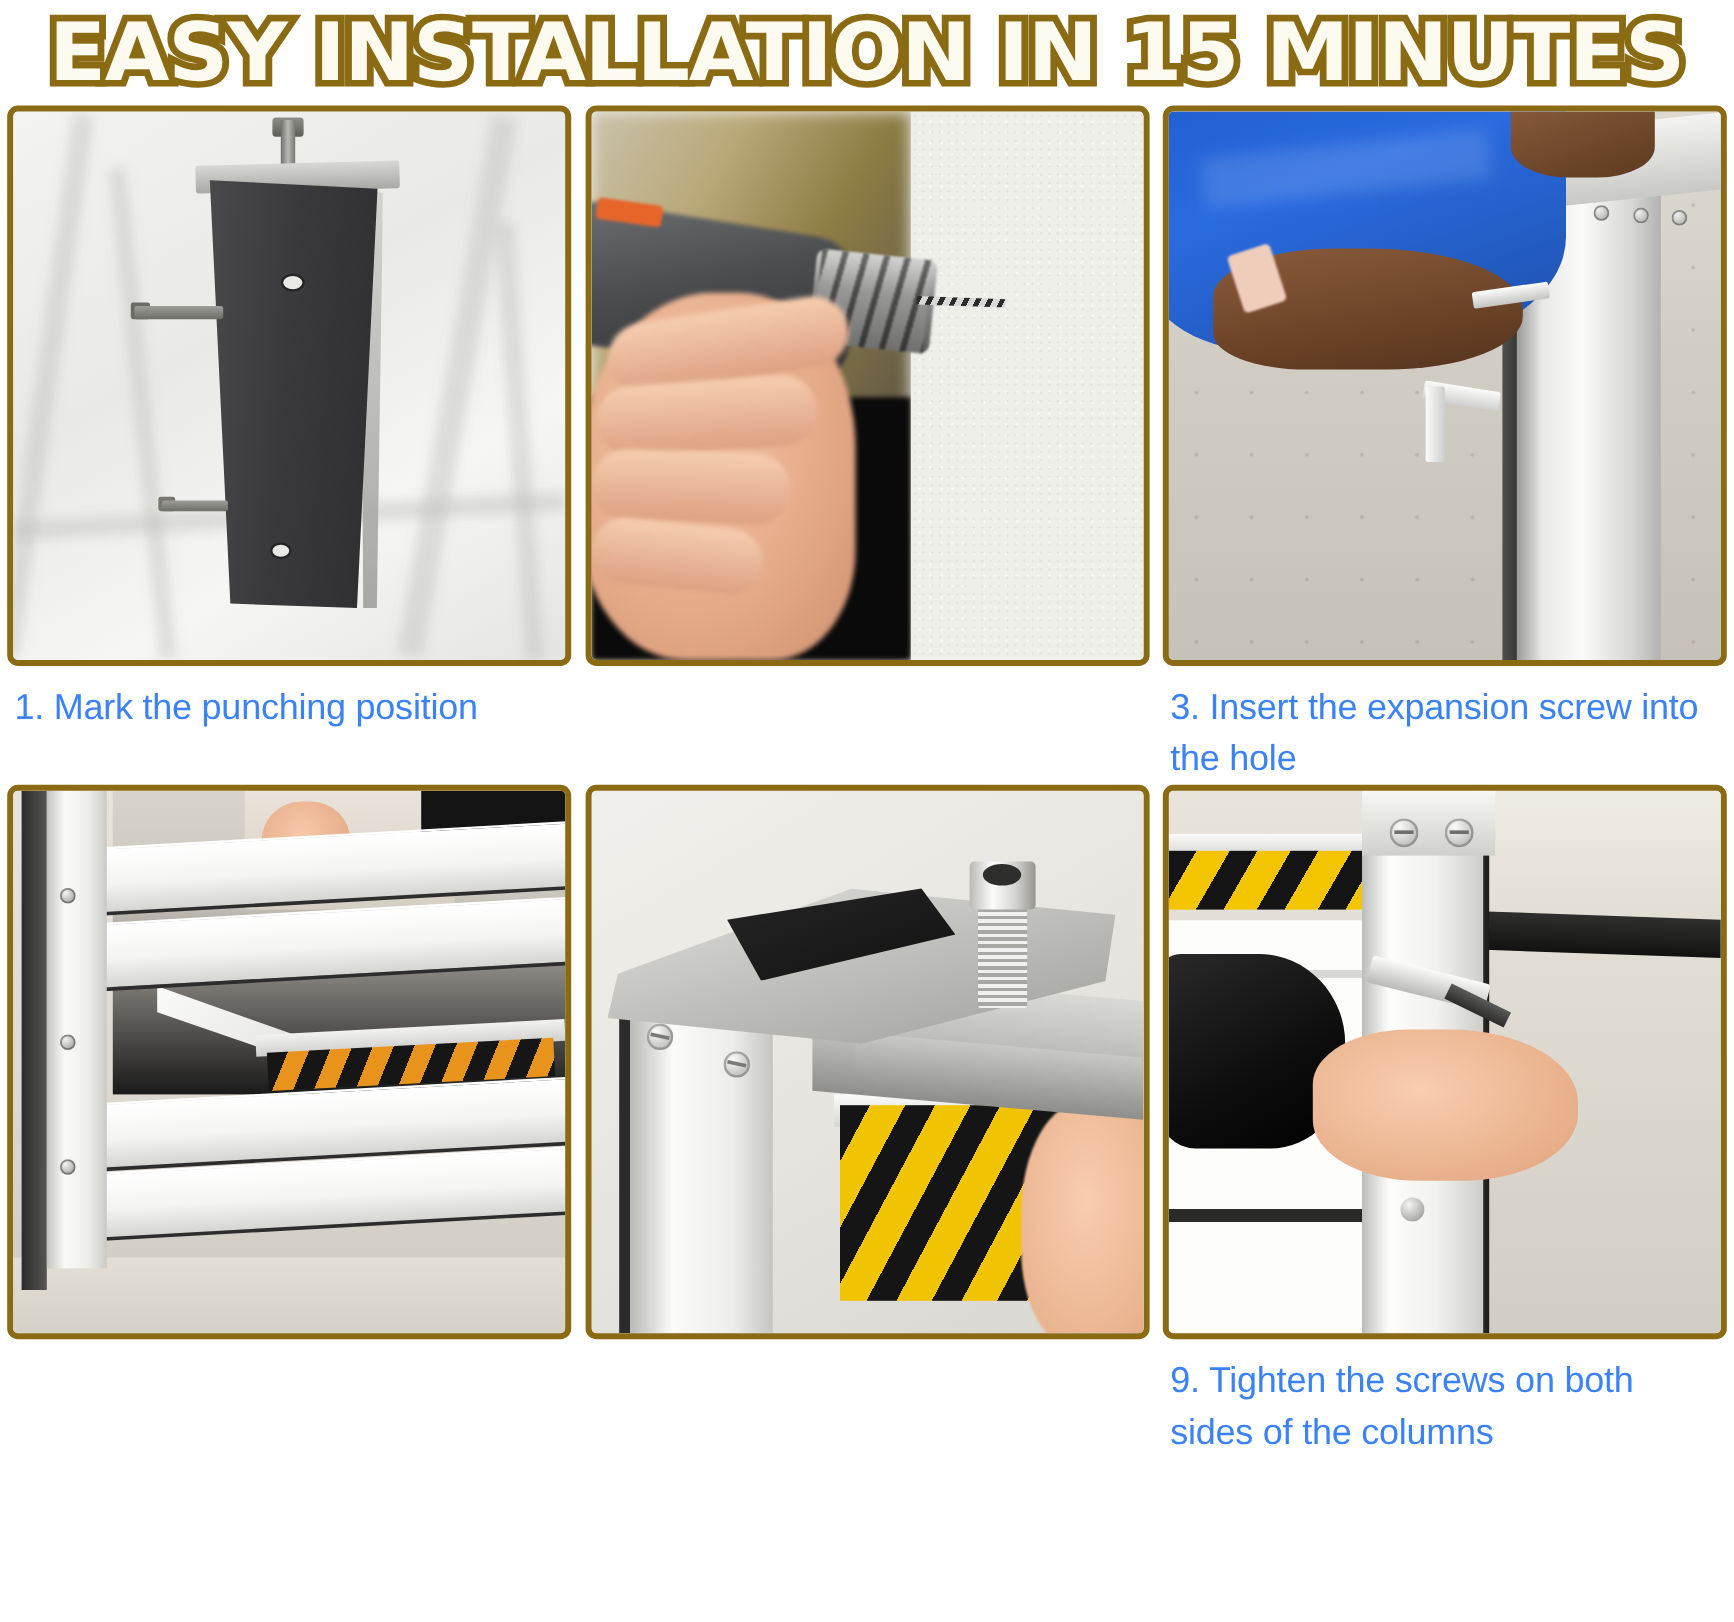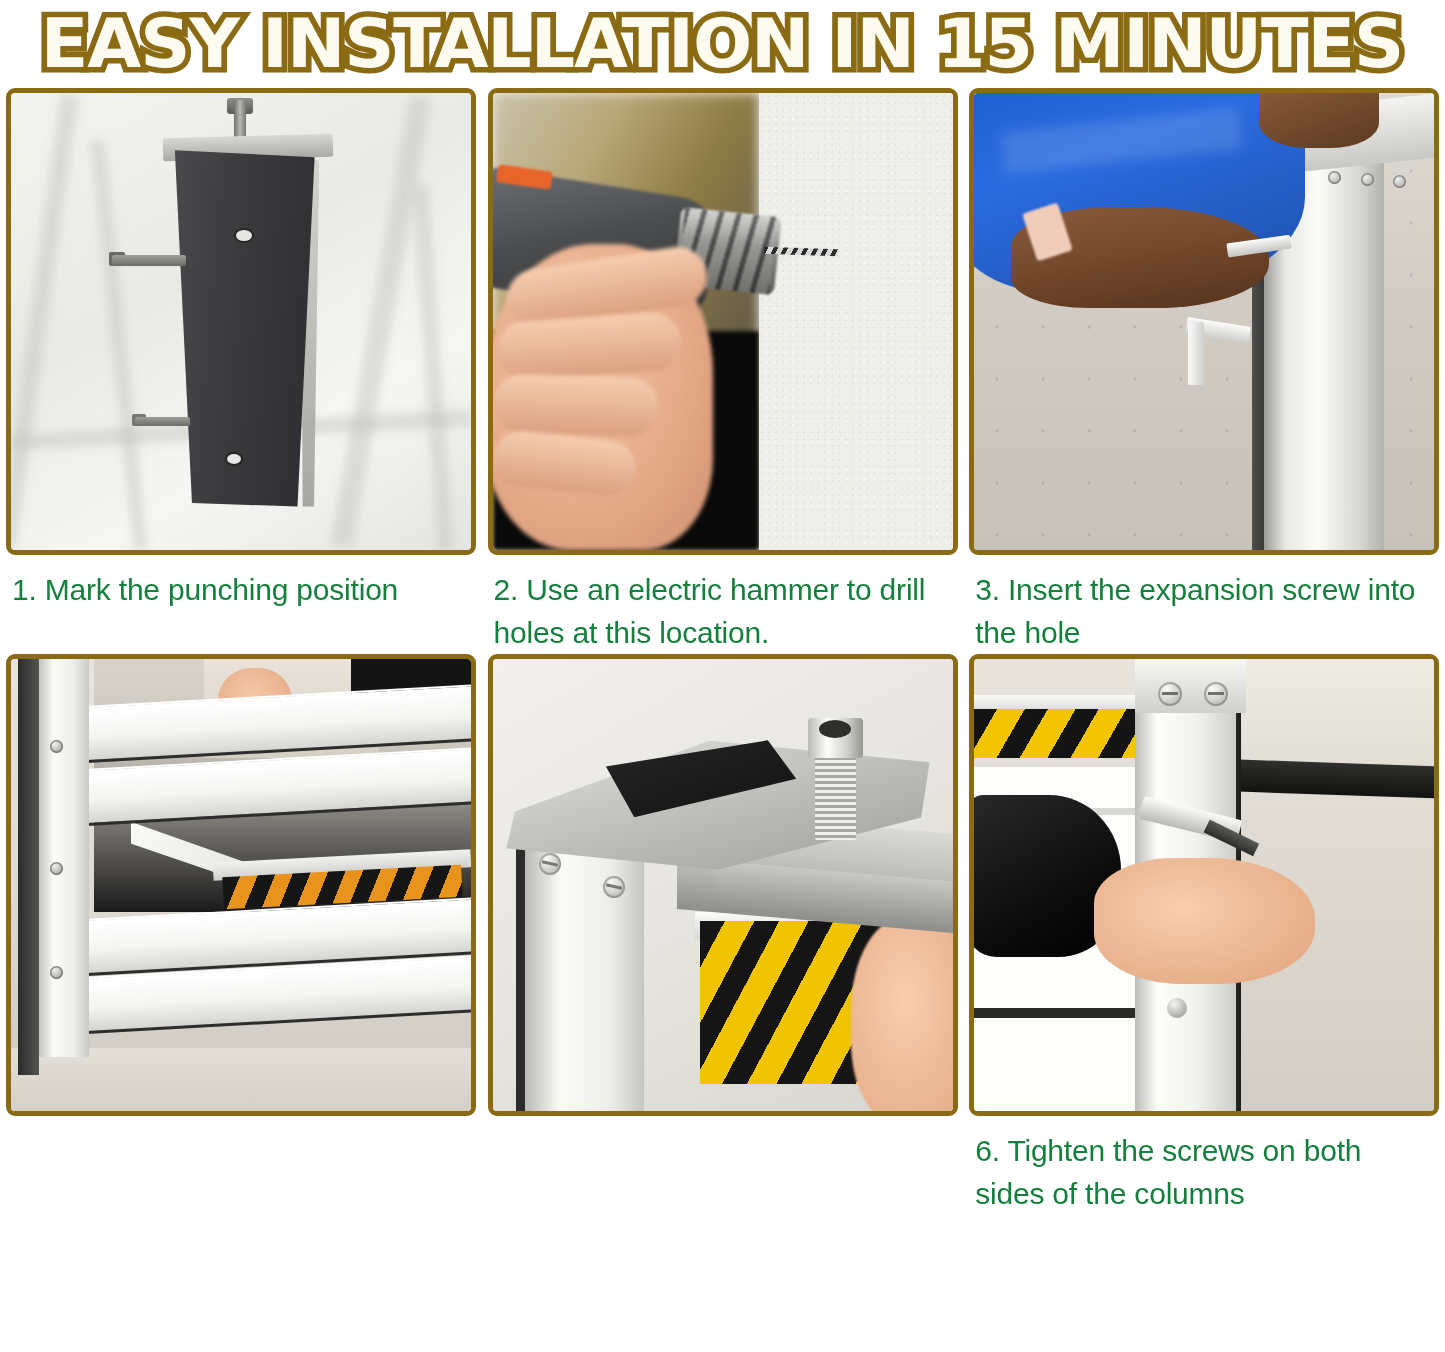--- a/index.html
+++ b/index.html
@@ -68,21 +68,21 @@
   .row-2 .photo-frame { height: 462px; }
   .photo {
     position: absolute;
     inset: 0;
     overflow: hidden;
   }
   .caption {
     font-family: "Liberation Sans", sans-serif;
     font-size: 30px;
     line-height: 43px;
-    color: #15803d;
+    color: #3b82f6;
     padding: 13px 4px 0 6px;
     letter-spacing: -0.2px;
     white-space: pre-line;
   }
 
   
   .p1 { background: linear-gradient(150deg,#f3f3f1 0%,#e9e9e6 40%,#f6f6f4 70%,#e4e4e1 100%); }
   .p1 .cloth-fold {
     position: absolute;
     background: rgba(190,190,186,0.45);
@@ -582,21 +582,20 @@
           <div class="chuck"></div>
           <div class="chuck-rings"></div>
           <div class="bit"></div>
           <div class="hand"></div>
           <div class="finger fg1"></div>
           <div class="finger fg2"></div>
           <div class="finger fg3"></div>
           <div class="finger fg4"></div>
         </div>
       </div>
-      <div class="caption">2. Use an electric hammer to drill holes at this location.</div>
     </div>
 
     <div class="cell">
       <div class="photo-frame">
         <div class="photo p3">
           <div class="floor"></div>
           <div class="floor-spec"></div>
           <div class="column-dark"></div>
           <div class="column"></div>
           <div class="column-top"></div>
@@ -681,16 +680,16 @@
           <div class="cap"></div>
           <div class="scr s1"></div>
           <div class="scr s2"></div>
           <div class="sleeve"></div>
           <div class="tool"></div>
           <div class="tool-tip"></div>
           <div class="hand"></div>
           <div class="low-screw"></div>
         </div>
       </div>
-      <div class="caption">6. Tighten the screws on both sides of the columns</div>
+      <div class="caption">9. Tighten the screws on both sides of the columns</div>
     </div>
   </div>
 </div>
 
 </body></html>

